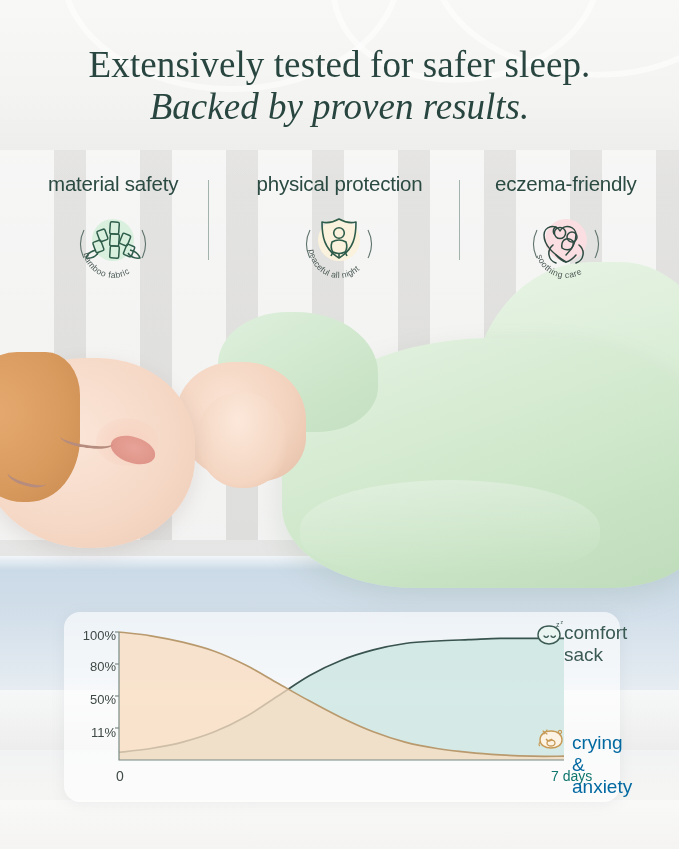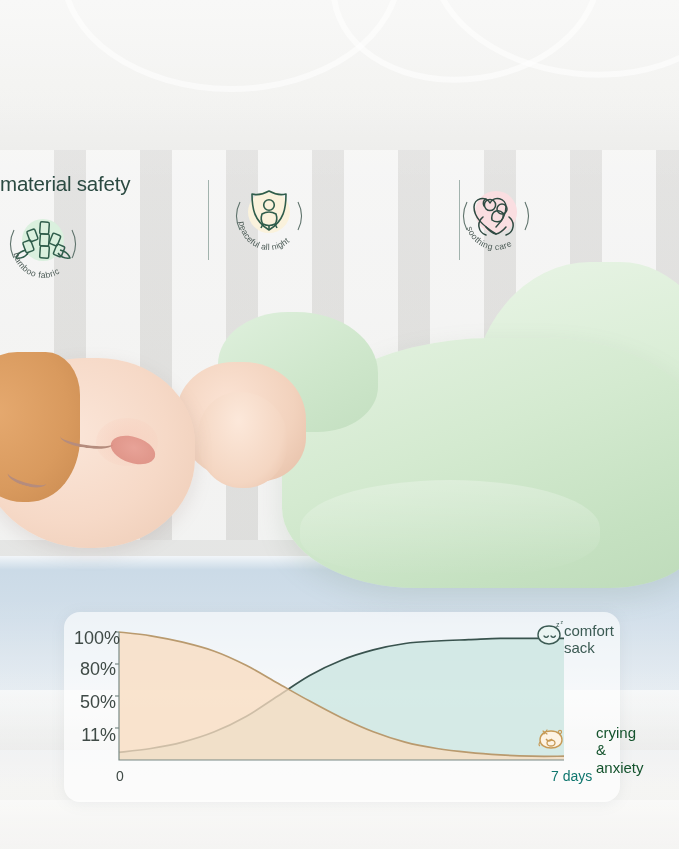--- a/index.html
+++ b/index.html
@@ -105,51 +105,51 @@
   
   .headline{
     position:absolute;left:0;top:44px;width:679px;text-align:center;
     font-family:"Liberation Serif", serif;color:#28463f;
   }
   .headline .l1{display:block;font-size:37px;letter-spacing:.1px;line-height:1.12;}
   .headline .l2{display:block;font-size:37px;font-style:italic;line-height:1.2;}
 
   
   .badges{position:absolute;left:0;top:172px;width:679px;display:flex;align-items:flex-start;}
-  .badge{flex:1;display:flex;flex-direction:column;position:relative;}
+  .badge{flex:1;display:flex;flex-direction:column;align-items:center;position:relative;}
   .badge-label{
     font-size:20.5px;color:#2b4a42;letter-spacing:-.2px;margin-bottom:4px;white-space:nowrap;
   }
   .badge-mark{position:relative;width:86px;height:86px;}
   .divider{
     position:absolute;top:8px;width:1px;height:80px;background:#5d7b72;opacity:.55;
   }
   .divider.d1{left:208px;}
   .divider.d2{left:459px;}
 
   
   .chart-card{
     position:absolute;left:64px;top:612px;width:556px;height:190px;
     background:rgba(255,255,255,.62);
     border-radius:16px;
     box-shadow:0 2px 14px rgba(120,130,135,.10);
   }
   .chart-wrap{position:absolute;left:0;top:0;width:556px;height:190px;}
   .axis-label{
-    position:absolute;font-size:18px;color:#3f4a46;text-align:right;width:42px;
+    position:absolute;font-size:13px;color:#3f4a46;text-align:right;width:42px;
   }
   .x-zero{position:absolute;left:52px;top:156px;font-size:14px;color:#3f4a46;}
   .x-end{position:absolute;left:487px;top:156px;font-size:14px;color:#0f766e;text-align:center;}
   .caption{
     position:absolute;left:0;top:164px;width:556px;text-align:center;
     font-size:15px;color:#3a4a45;
   }
-  .legend{position:absolute;font-size:15px;line-height:1.15;}
+  .legend{position:absolute;font-size:19px;line-height:1.15;}
   .legend.comfort{left:500px;top:10px;color:#3b5a53;}
-  .legend.crying{left:508px;top:112px;color:#14532d;margin-left:24px;}
+  .legend.crying{left:508px;top:120px;color:#0369a1;}
   .legend-icon{position:absolute;}
   .footnote{
     position:absolute;left:0;top:826px;width:679px;text-align:center;
     font-size:11.5px;color:#8d8d8b;
   }
 </style>
 </head>
 <body>
 
 <div class="stage">
@@ -177,20 +177,24 @@
     <div class="cheek"></div>
     <div class="eye l"></div>
     <div class="eye r"></div>
     <div class="mouth"></div>
 
     <div class="rail"></div>
     <div class="rail2"></div>
     <div class="photo-soft"></div>
   </div>
 
+  <div class="headline">
+    <span class="l1">Extensively tested for safer sleep.</span>
+    <span class="l2">Backed by proven results.</span>
+  </div>
 
   <div class="badges">
 
     <div class="badge">
       <div class="badge-label">material safety</div>
       <div class="badge-mark">
         <svg width="86" height="86" viewBox="0 0 86 86">
           <circle cx="43" cy="40" r="21" fill="#daf0de"></circle>
           <path d="M14 30 A31 31 0 0 0 14 58" fill="none" stroke="#5f736c" stroke-width="1.1"></path>
           <path d="M72 30 A31 31 0 0 1 72 58" fill="none" stroke="#5f736c" stroke-width="1.1"></path>
@@ -207,40 +211,42 @@
           </g>
           <path id="arc1" d="M13 48 A30 30 0 0 0 73 48" fill="none"></path>
           <text font-family="Liberation Sans, sans-serif" font-size="8.6" fill="#4d5c57" letter-spacing=".4">
             <textPath href="#arc1" startOffset="6%">bamboo fabric</textPath>
           </text>
         </svg>
       </div>
     </div>
 
     <div class="badge">
+      <div class="badge-label">physical protection</div>
       <div class="badge-mark">
         <svg width="86" height="86" viewBox="0 0 86 86">
           <circle cx="43" cy="40" r="21" fill="#faf2dc"></circle>
           <path d="M14 30 A31 31 0 0 0 14 58" fill="none" stroke="#5f736c" stroke-width="1.1"></path>
           <path d="M72 30 A31 31 0 0 1 72 58" fill="none" stroke="#5f736c" stroke-width="1.1"></path>
           <g fill="none" stroke="#2f5d4b" stroke-width="1.6" stroke-linejoin="round">
             <path d="M43 19 c7 4 13 4 17 3 c0 14 -2 27 -17 36 c-15 -9 -17 -22 -17 -36 c4 1 10 1 17 -3 z"></path>
             <circle cx="43" cy="33" r="5.3"></circle>
             <path d="M36 42 q7 -4 14 0 q2 6 -1 10 q-6 3 -12 0 q-3 -4 -1 -10 z"></path>
             <path d="M37 52 l-2 4 M43 53 l0 4 M49 52 l2 4"></path>
           </g>
           <path id="arc2" d="M13 48 A30 30 0 0 0 73 48" fill="none"></path>
           <text font-family="Liberation Sans, sans-serif" font-size="8.6" fill="#4d5c57" letter-spacing=".2">
             <textPath href="#arc2" startOffset="2%">peaceful all night</textPath>
           </text>
         </svg>
       </div>
     </div>
 
     <div class="badge">
+      <div class="badge-label">eczema-friendly</div>
       <div class="badge-mark">
         <svg width="86" height="86" viewBox="0 0 86 86">
           <circle cx="43" cy="40" r="21" fill="#fadee1"></circle>
           <path d="M14 30 A31 31 0 0 0 14 58" fill="none" stroke="#5f736c" stroke-width="1.1"></path>
           <path d="M72 30 A31 31 0 0 1 72 58" fill="none" stroke="#5f736c" stroke-width="1.1"></path>
           <g fill="none" stroke="#2f4a42" stroke-width="1.5" stroke-linejoin="round" stroke-linecap="round">
             <path d="M43 62 c-14 -9 -22 -17 -22 -27 a8.5 8.5 0 0 1 16 -4 a8.5 8.5 0 0 1 16 4 c0 10 -8 18 -10 20"></path>
             <circle cx="37" cy="33" r="5.6"></circle>
             <path d="M31 34 q-2 -5 2 -7"></path>
             <circle cx="49" cy="37" r="5"></circle>

